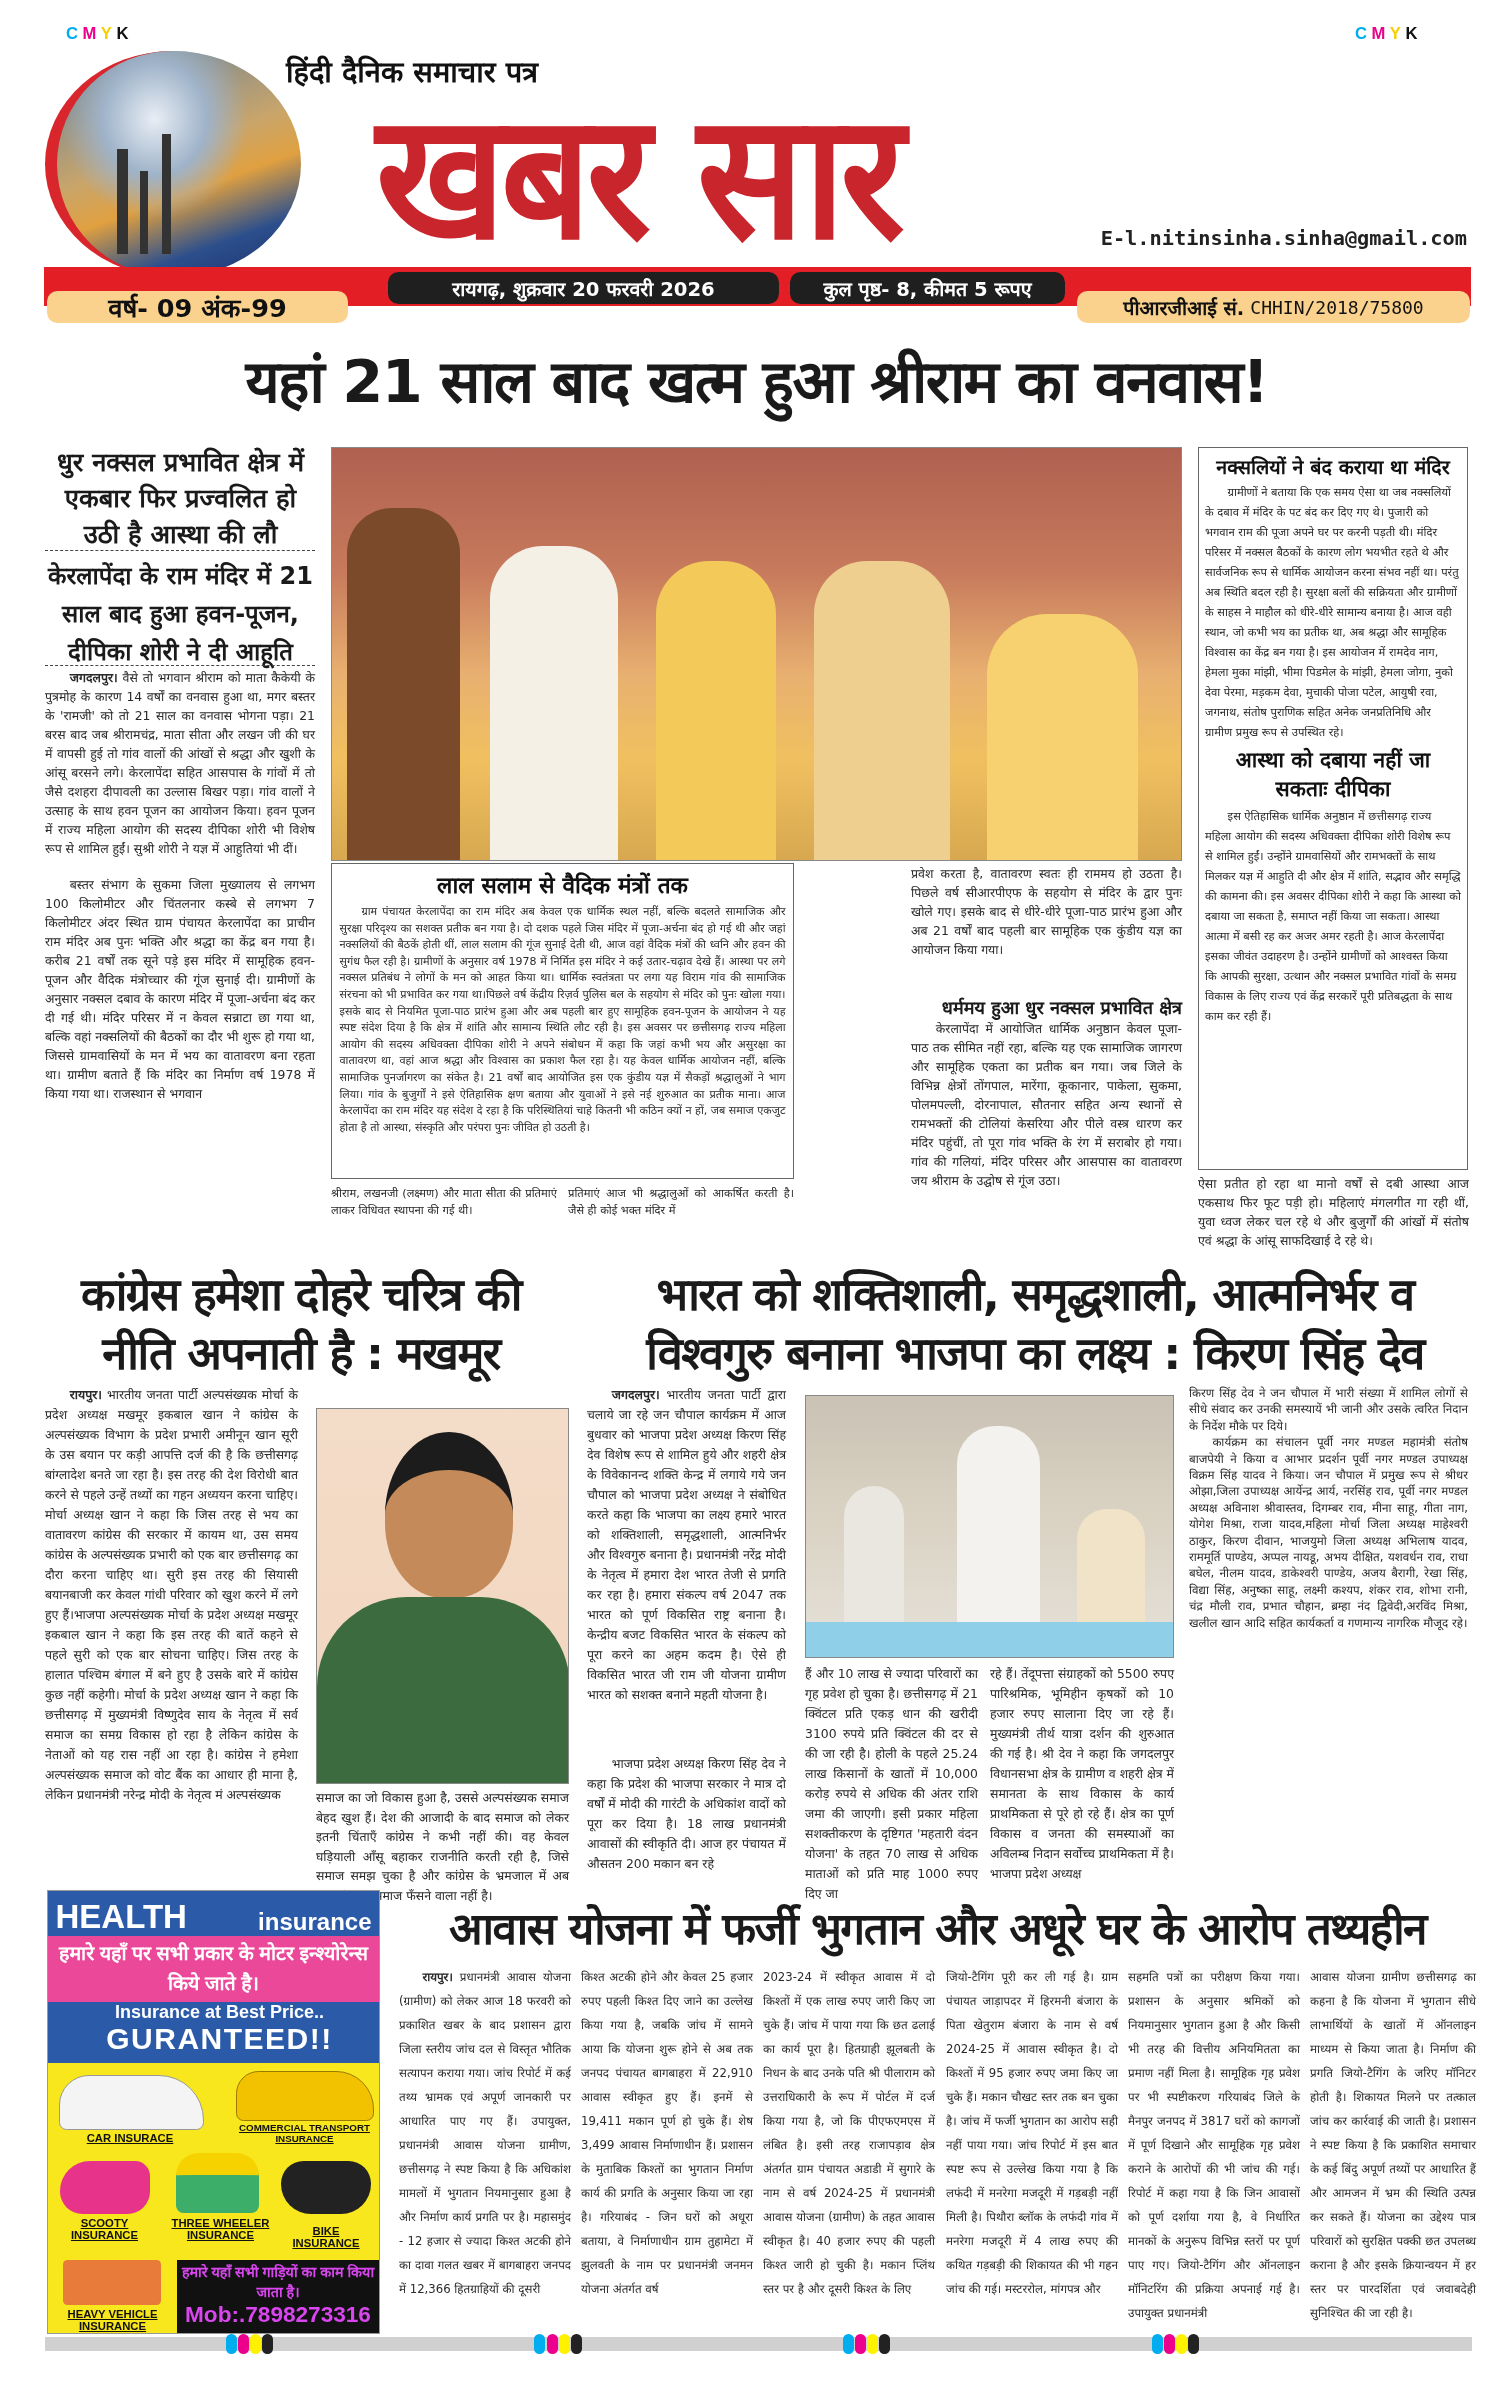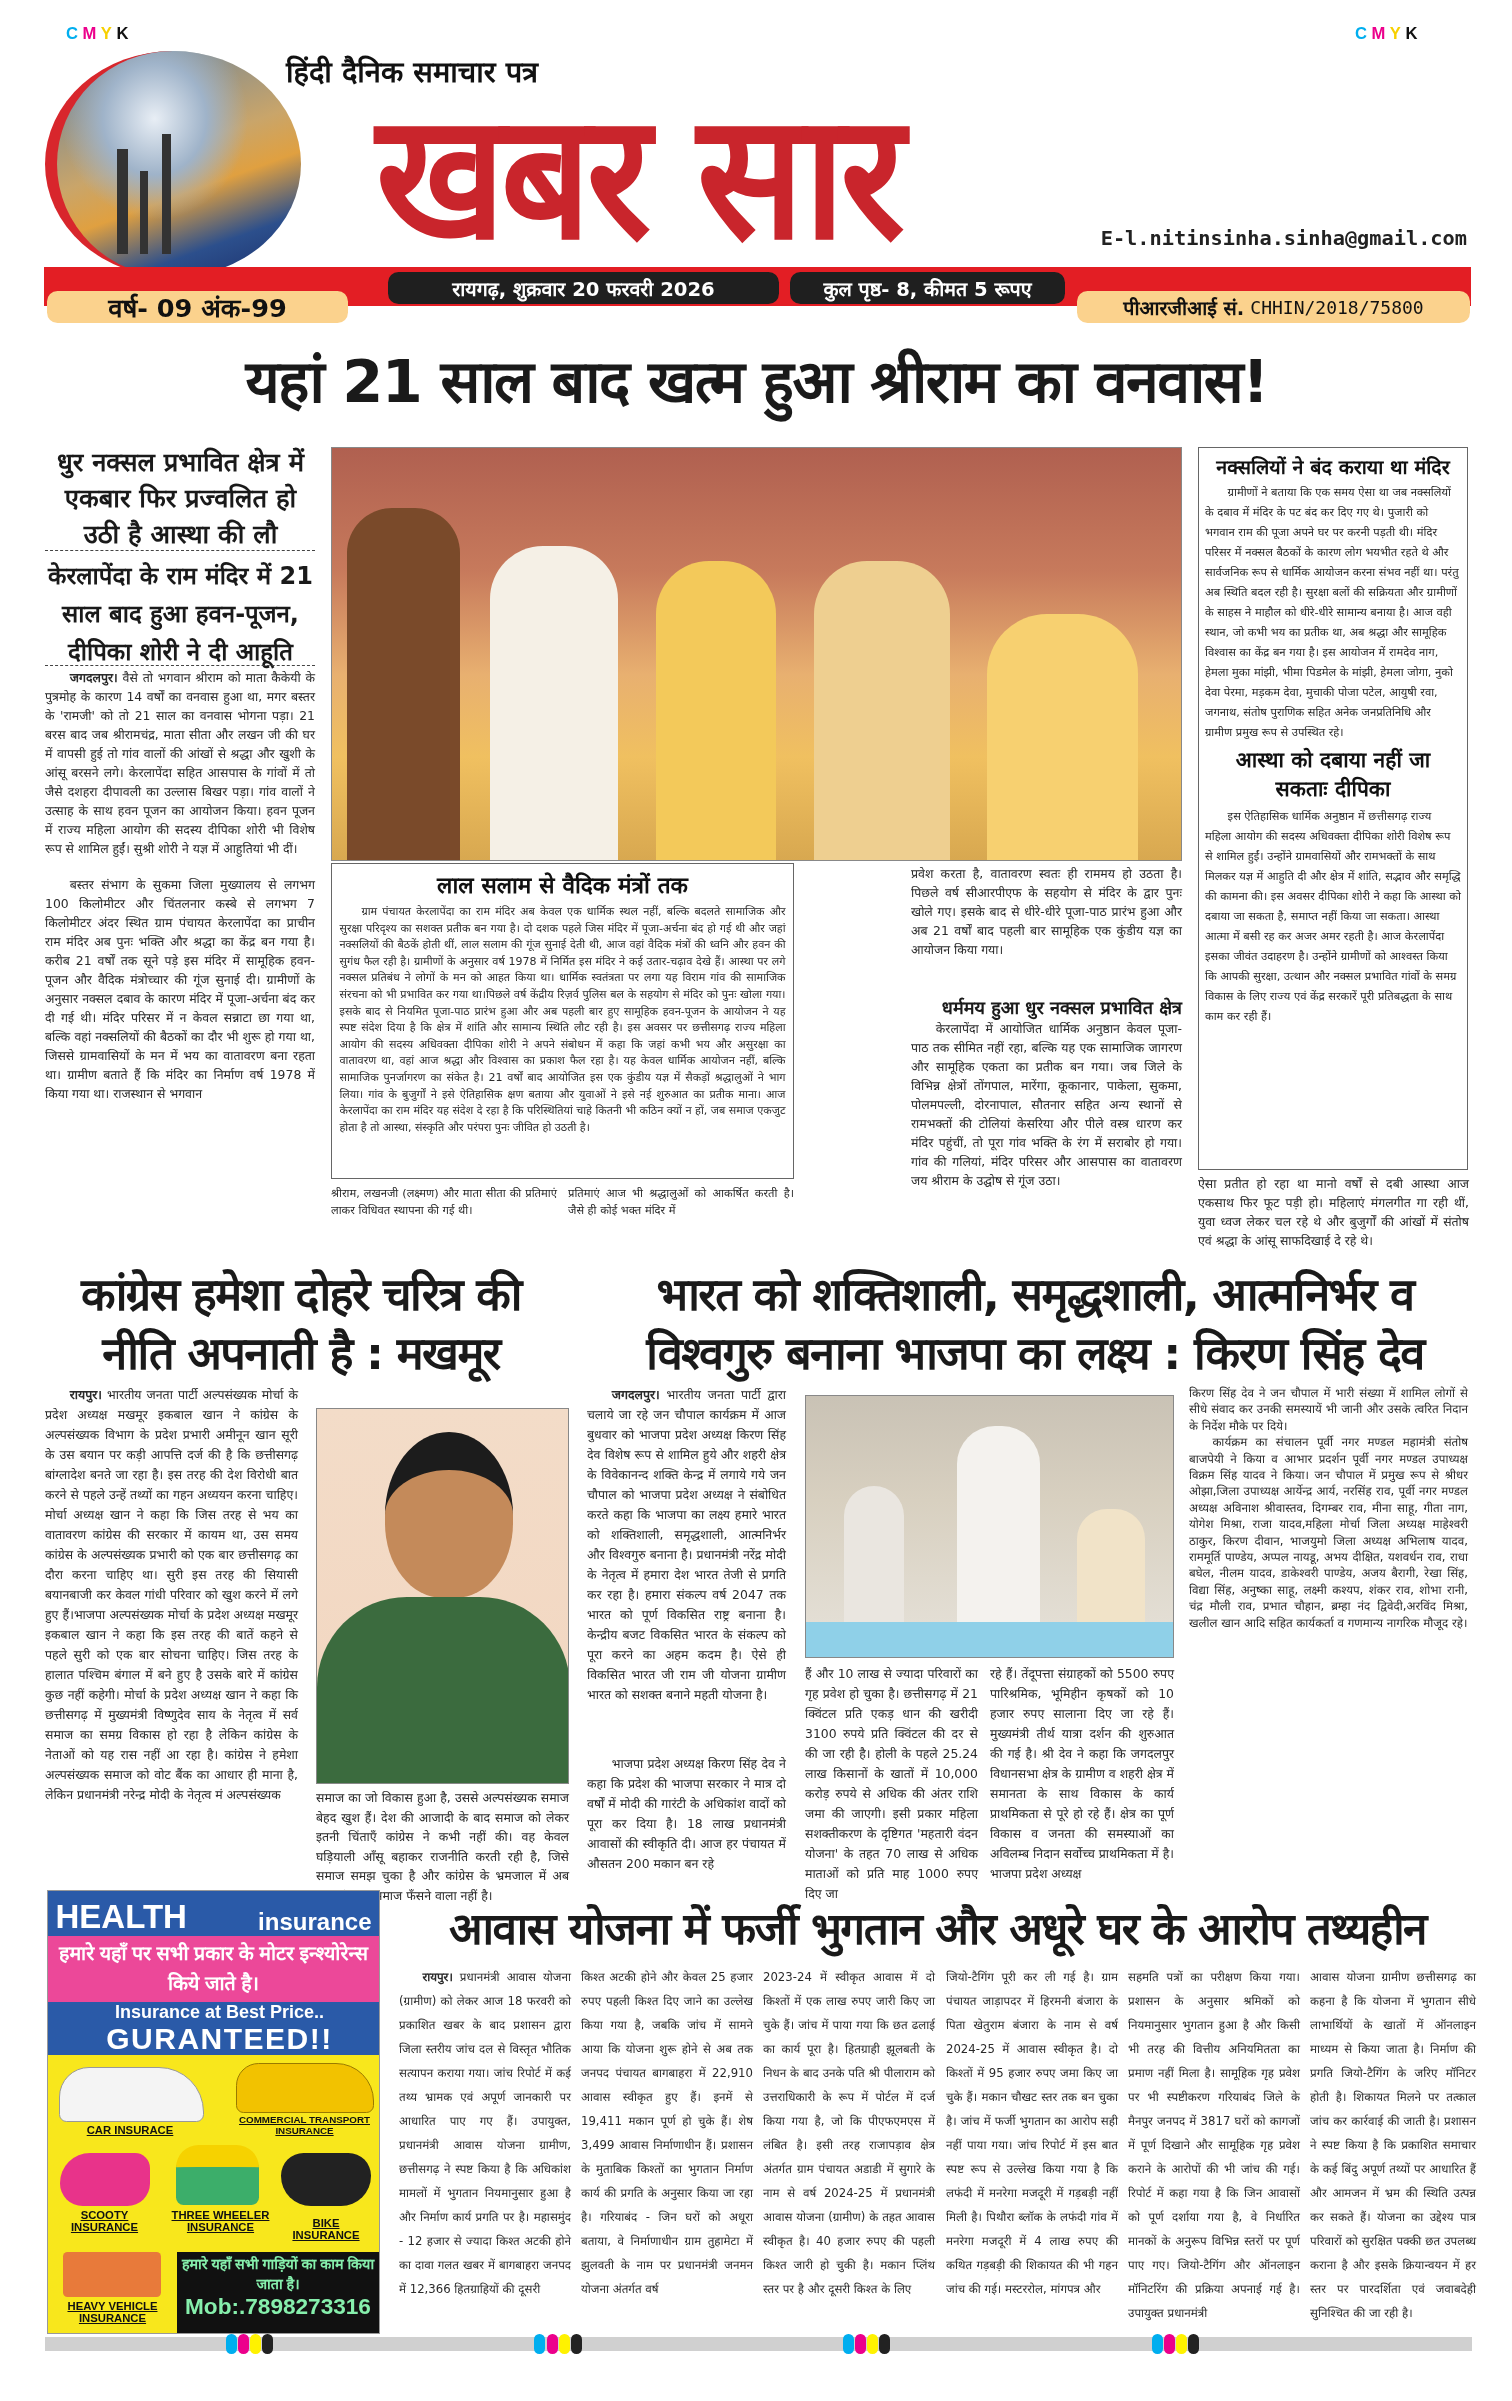--- a/index.html
+++ b/index.html
@@ -140,38 +140,38 @@
   <div>किरण सिंह देव ने जन चौपाल में भारी संख्या में शामिल लोगों से सीधे संवाद कर उनकी समस्यायें भी जानी और उसके त्वरित निदान के निर्देश मौके पर दिये।</div>
   <div class="indent">कार्यक्रम का संचालन पूर्वी नगर मण्डल महामंत्री संतोष बाजपेयी ने किया व आभार प्रदर्शन पूर्वी नगर मण्डल उपाध्यक्ष विक्रम सिंह यादव ने किया। जन चौपाल में प्रमुख रूप से श्रीधर ओझा,जिला उपाध्यक्ष आर्येन्द्र आर्य, नरसिंह राव, पूर्वी नगर मण्डल अध्यक्ष अविनाश श्रीवास्तव, दिगम्बर राव, मीना साहू, गीता नाग, योगेश मिश्रा, राजा यादव,महिला मोर्चा जिला अध्यक्ष माहेश्वरी ठाकुर, किरण दीवान, भाजयुमो जिला अध्यक्ष अभिलाष यादव, राममूर्ति पाण्डेय, अप्पल नायडू, अभय दीक्षित, यशवर्धन राव, राधा बघेल, नीलम यादव, डाकेश्वरी पाण्डेय, अजय बैरागी, रेखा सिंह, विद्या सिंह, अनुष्का साहू, लक्ष्मी कश्यप, शंकर राव, शोभा रानी, चंद्र मौली राव, प्रभात चौहान, ब्रम्हा नंद द्विवेदी,अरविंद मिश्रा, खलील खान आदि सहित कार्यकर्ता व गणमान्य नागरिक मौजूद रहे।</div>
 </div>
 
 <div class="ad">
   <div class="blue" style="height:45px;display:flex;align-items:flex-end;padding:0 7.5px;">
     <span style="font-size:33px;font-weight:bold;">HEALTH</span>
     <span style="font-size:24px;font-weight:bold;margin-left:auto;">insurance</span>
   </div>
   <div class="red" style="height:63px;font-size:19.6px;font-weight:bold;text-align:center;line-height:30px;padding:1.5px 4.5px;">हमारे यहाँ पर सभी प्रकार के मोटर इन्श्योरेन्स किये जाते है।</div>
-  <div class="blue" style="height:53px;text-align:center;padding-left:12px;">
+  <div class="blue" style="height:61px;text-align:center;padding-left:12px;">
     <div style="font-size:18px;font-weight:bold;">Insurance at Best Price..</div>
     <div style="font-size:30px;font-weight:bold;line-height:32px;letter-spacing:1.5px;">GURANTEED!!</div>
   </div>
   <div class="yellow" style="position:relative;height:280px;">
     <div class="abs" style="left:10.5px;top:12px;width:143px;height:53px;background:#f4f4f4;border-radius:30px 45px 7.5px 7.5px;border:1.5px solid #999;"></div>
     <div class="abs veh-label" style="left:10.5px;top:69px;width:143px;">CAR INSURACE</div>
     <div class="abs" style="left:188px;top:7.5px;width:136px;height:48px;background:#f2c200;border-radius:22.6px 38px 7.5px 7.5px;border:1.5px solid #9a7a00;"></div>
     <div class="abs veh-label" style="left:181px;top:59px;width:151px;font-size:9.8px;">COMMERCIAL TRANSPORT INSURANCE</div>
     <div class="abs" style="left:12px;top:98px;width:90px;height:53px;background:#e8338a;border-radius:30px 15px 22.6px 22.6px;"></div>
     <div class="abs veh-label" style="left:7.5px;top:154px;width:98px;">SCOOTY INSURANCE</div>
     <div class="abs" style="left:128px;top:90px;width:83px;height:60px;background:#3cae6a;border-top:22.6px solid #f6d200;border-radius:22.6px 22.6px 7.5px 7.5px;box-sizing:border-box;"></div>
     <div class="abs veh-label" style="left:120px;top:154px;width:105px;">THREE WHEELER INSURANCE</div>
     <div class="abs" style="left:233px;top:98px;width:90px;height:53px;background:#222;border-radius:22.6px 22.6px 30px 30px;"></div>
     <div class="abs veh-label" style="left:233px;top:162px;width:90px;">BIKE INSURANCE</div>
     <div class="abs" style="left:15px;top:197px;width:98px;height:45px;background:#e87a3a;border-radius:4.5px;"></div>
     <div class="abs veh-label" style="left:4.5px;top:245px;width:120px;">HEAVY VEHICLE INSURANCE</div>
-    <div class="abs" style="left:129px;top:197px;width:202px;height:83px;background:#111;color:#86efac;text-align:center;">
+    <div class="abs" style="left:129px;top:197px;width:202px;height:83px;background:#111;color:#d946ef;text-align:center;">
       <div style="font-size:14.3px;font-weight:bold;line-height:19.6px;padding:3px 3px 0;">हमारे यहाँ सभी गाड़ियों का काम किया जाता है।</div>
       <div style="font-size:22.6px;font-weight:bold;">Mob:.7898273316</div>
     </div>
   </div>
 </div>
 
 <div class="hl" style="left:399px;top:1897px;width:1077px;font-size:44px;letter-spacing:-1.5px;text-align:center;">आवास योजना में फर्जी भुगतान और अधूरे घर के आरोप तथ्यहीन</div>
 <div class="body-text indent" style="left:399px;top:1965px;width:172px;line-height:24px;font-size:11.7px;">
   <span class="place">रायपुर।</span> <span>प्रधानमंत्री आवास योजना (ग्रामीण) को लेकर आज 18 फरवरी को प्रकाशित खबर के बाद प्रशासन द्वारा जिला स्तरीय जांच दल से विस्तृत भौतिक सत्यापन कराया गया। जांच रिपोर्ट में कई तथ्य भ्रामक एवं अपूर्ण जानकारी पर आधारित पाए गए हैं। उपायुक्त, प्रधानमंत्री आवास योजना ग्रामीण, छत्तीसगढ़ ने स्पष्ट किया है कि अधिकांश मामलों में भुगतान नियमानुसार हुआ है और निर्माण कार्य प्रगति पर है। महासमुंद - 12 हजार से ज्यादा किश्त अटकी होने का दावा गलत खबर में बागबाहरा जनपद में 12,366 हितग्राहियों की दूसरी</span>
 </div>

